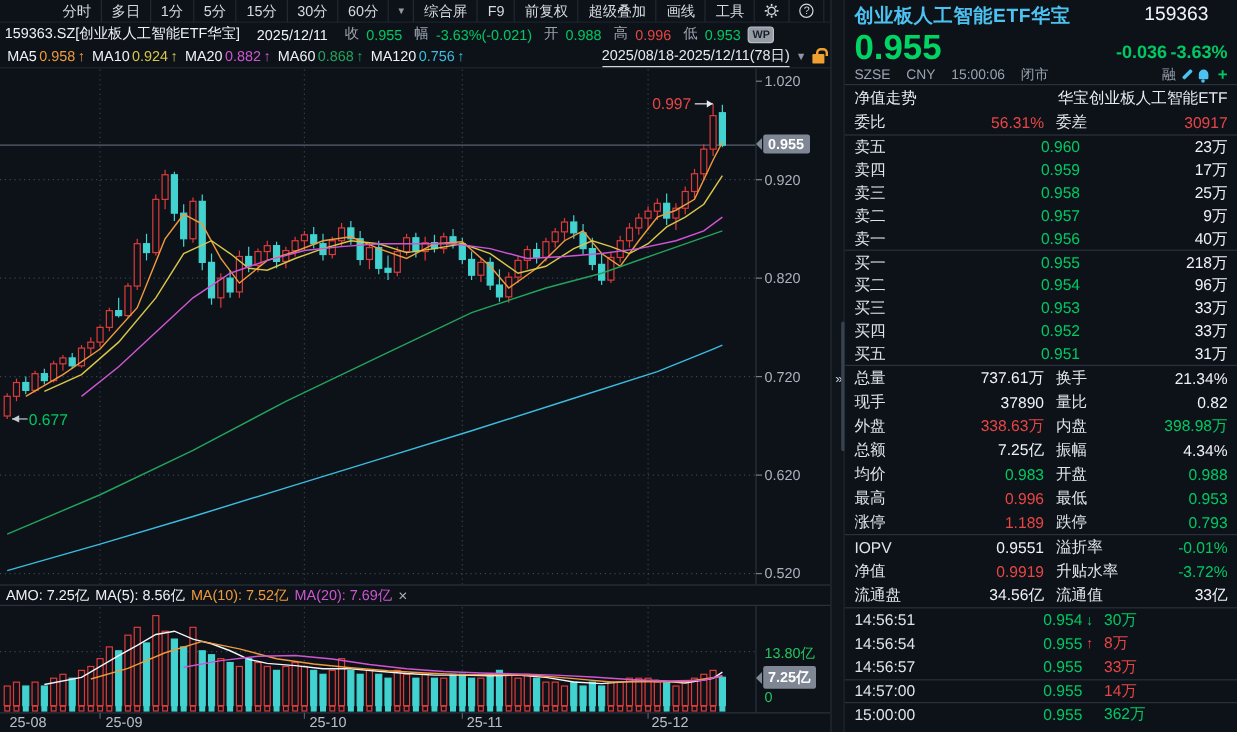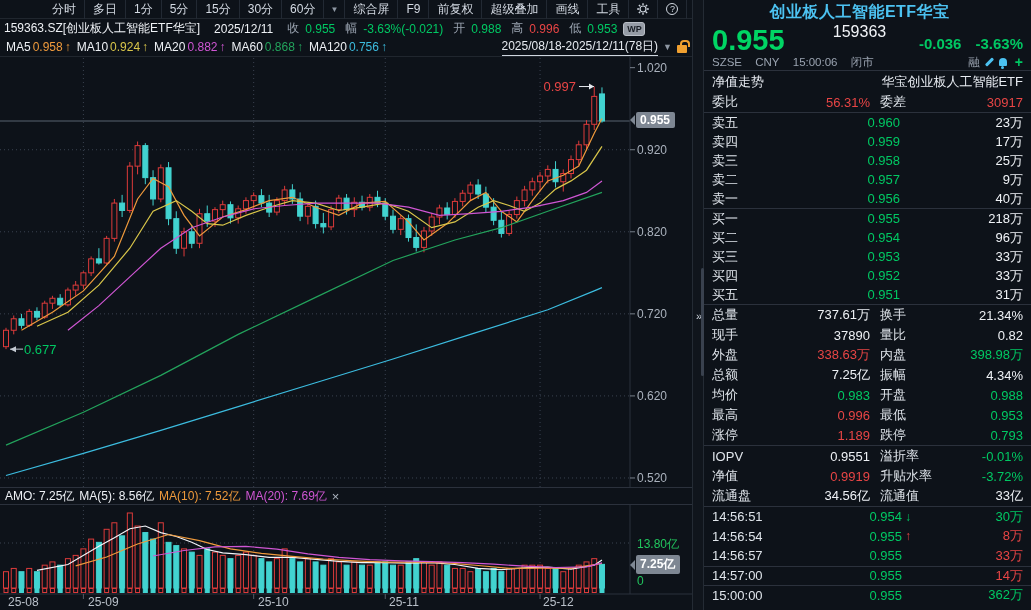--- a/index.html
+++ b/index.html
@@ -54,44 +54,44 @@
 
   
   .divider-strip{position:absolute;left:692px;top:0;width:12px;height:610px;background:#10151c;
     border-left:1px solid #242b34;border-right:1px solid #242b34;z-index:6;}
   .collapse-arrow{position:absolute;left:0;top:310px;width:12px;text-align:center;color:#cfd6df;font-size:11px;cursor:default;}
   .scroll-thumb{position:absolute;left:8px;top:268px;width:3px;height:108px;background:#39414e;border-radius:2px;}
 
   
   .panel{position:absolute;left:704px;top:0;width:327px;height:610px;background:#0d1219;
     display:flex;flex-direction:column;font-size:13px;z-index:6;}
-  .qp-title{height:24px;display:flex;align-items:center;justify-content:space-between;padding:2px 24px 0 8px;flex-direction:column;}
+  .qp-title{height:24px;display:flex;align-items:center;justify-content:space-between;padding:2px 24px 0 8px;}
   .qp-name{color:#4cc2f1;font-size:16px;font-weight:bold;letter-spacing:.5px;}
   .qp-code{color:#f2f4f8;font-size:16px;}
   .qp-price-row{height:30px;display:flex;align-items:flex-end;justify-content:space-between;padding:0 8px;}
   .qp-last{font-size:29px;line-height:28px;font-weight:bold;color:#00d564;}
-  .qp-chg{display:flex;gap:14px;font-size:15px;font-weight:bold;color:#00c863;padding-bottom:2px;}
+  .qp-chg{display:flex;gap:3px;font-size:15px;font-weight:bold;color:#00c863;padding-bottom:2px;}
   .qp-meta{height:17px;display:flex;align-items:center;justify-content:space-between;padding:0 8px;
     font-size:11.5px;color:#9aa3b0;border-bottom:1px solid #2b313c;}
   .meta-left span{margin-right:10px;}
   .meta-icons{display:flex;align-items:center;gap:8px;}
   .pencil{width:3px;height:10px;background:#4cc2f1;transform:rotate(45deg);border-radius:1px;}
   .bell{position:relative;width:8px;height:8px;border-radius:4px 4px 1px 1px;background:#4cc2f1;}
   .bell:after{content:'';position:absolute;bottom:-3px;left:2px;width:3px;height:3px;border-radius:50%;background:#4cc2f1;}
   .plus{color:#00c863;font-size:14px;font-weight:bold;line-height:10px;}
 
   .nav-row{height:21px;display:flex;align-items:center;justify-content:space-between;padding:0 8px;color:#e8ecf2;}
   .grid4{display:grid;grid-template-columns:46px 112px 72px 1fr;align-items:center;height:20px;padding:0 8px;}
   .grid4 .lv{color:#dfe4ea;} .grid4 .val{text-align:right;}
   .book-row{display:grid;grid-template-columns:40px 148px 1fr;align-items:center;height:19px;padding:0 8px;}
   .book-row .bl{color:#dfe4ea;} .book-row .bp{text-align:right;} .book-row .bv{text-align:right;color:#f0f3f7;}
   .sec{border-top:1px solid #2b313c;}
   .tape-row{display:grid;grid-template-columns:86px 104px 18px 1fr;align-items:center;height:19.5px;padding:0 8px;}
   .tape-row .tt{color:#dfe4ea;} .tape-row .tp{text-align:right;} .tape-row .ta{text-align:left;padding-left:3px;font-size:12px;}
-  .tape-row .tv{text-align:right;}
+  .tape-row .tv{text-align:left;}
   .tape-sep{border-top:1px solid #2b313c;}
 </style>
 </head>
 <body>
 
 <div id="app">
 
   <svg id="chart-svg">
       <line x1="83.4" y1="58" x2="83.4" y2="588" stroke="#3a4250" stroke-width="1" stroke-dasharray="1,3"></line>
       <line x1="253.68" y1="58" x2="253.68" y2="588" stroke="#3a4250" stroke-width="1" stroke-dasharray="1,3"></line>

